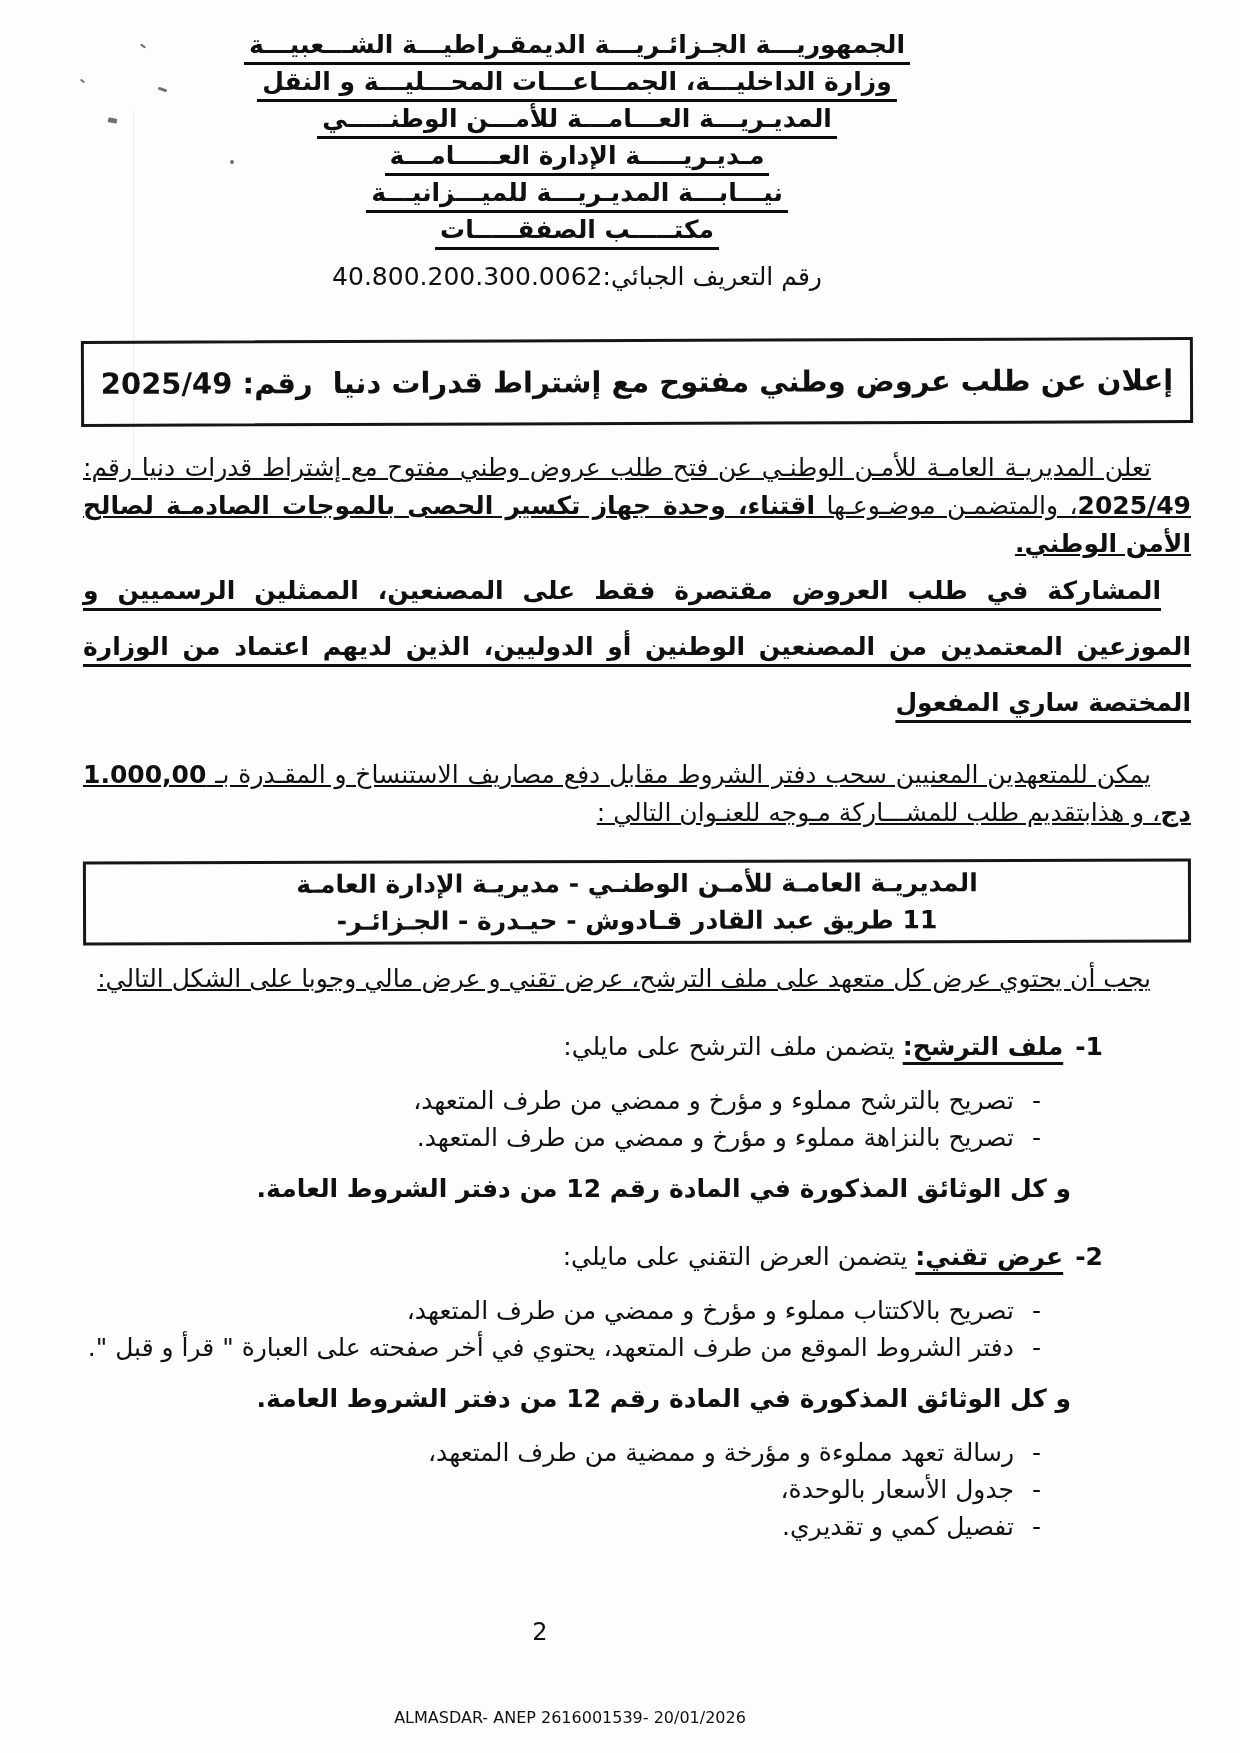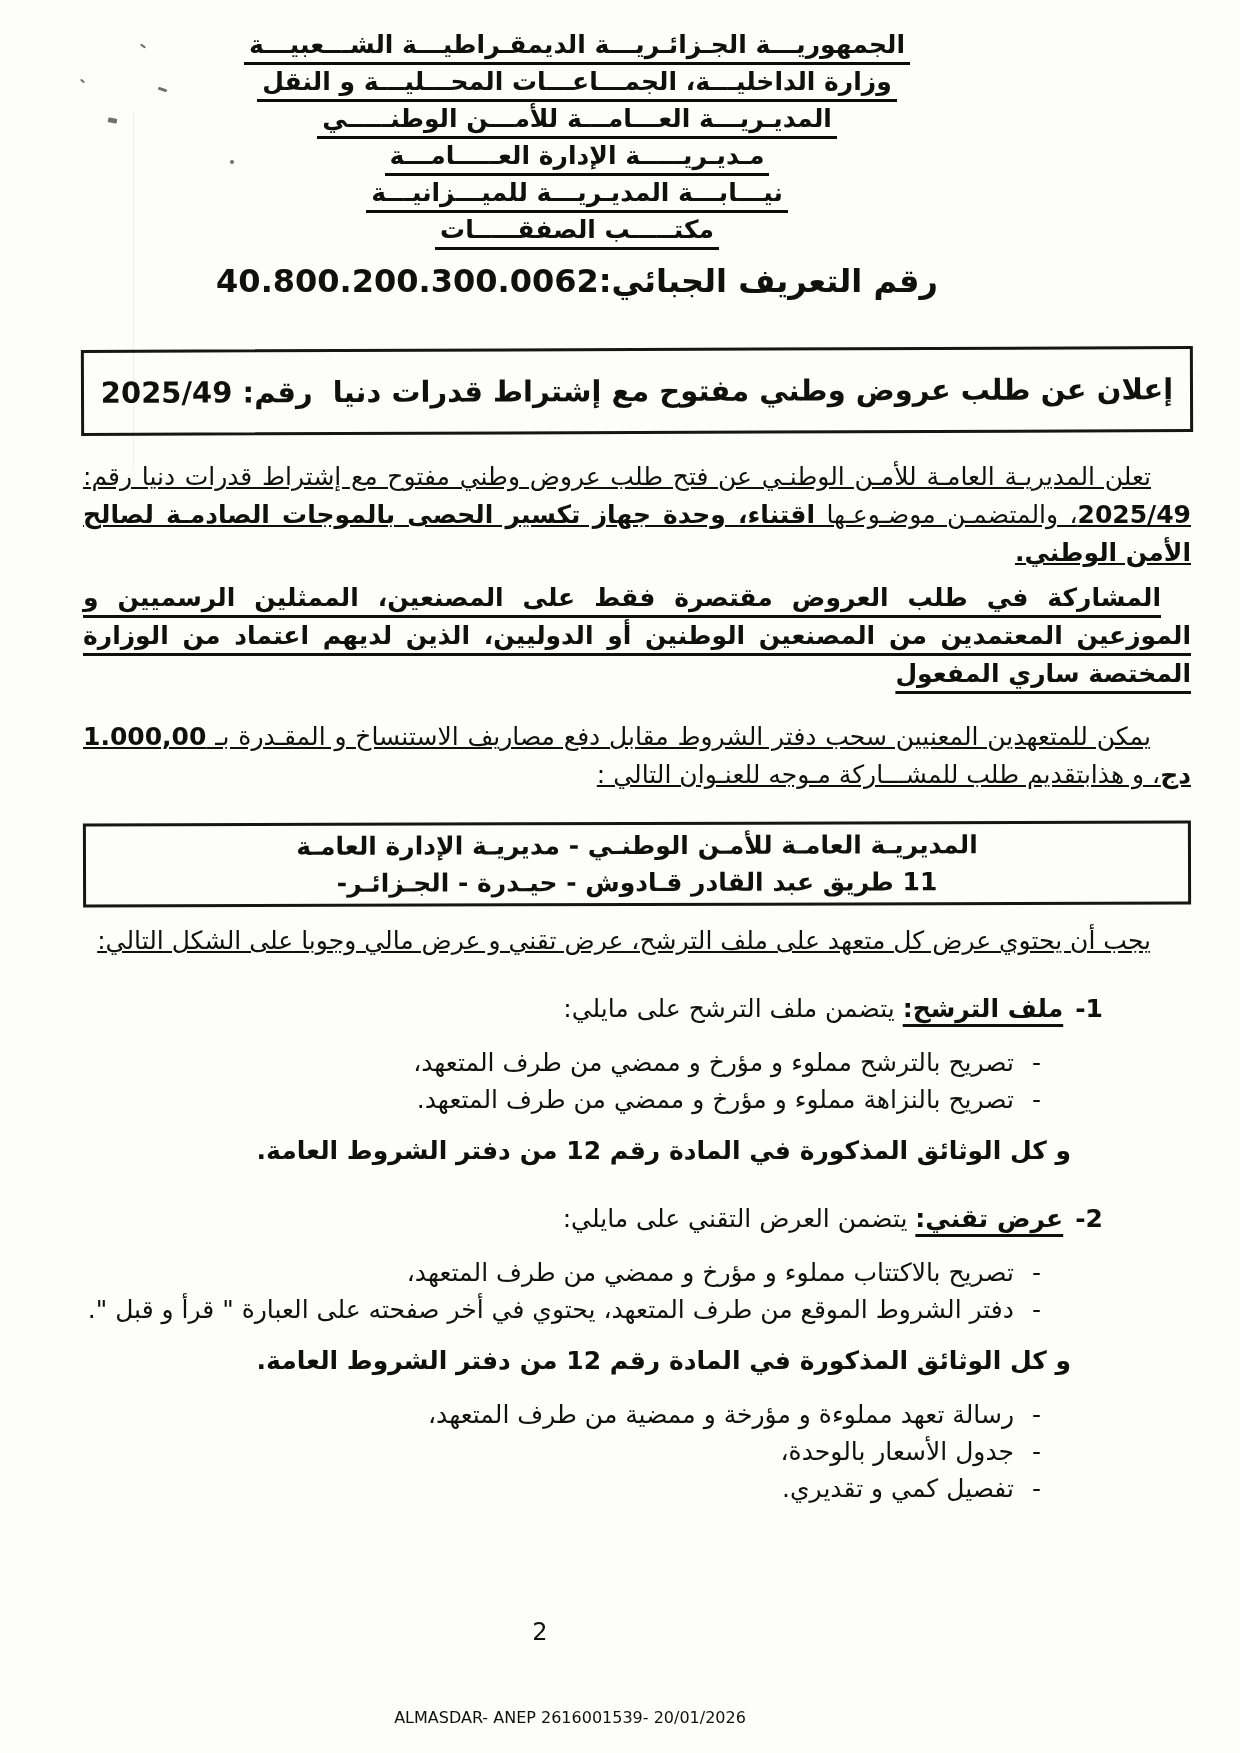--- a/index.html
+++ b/index.html
@@ -8,34 +8,34 @@
     background:#fdfdfc;color:#101010;overflow:hidden;
     font-family:"DejaVu Sans",sans-serif;direction:rtl;padding-left:17px;
   }
   
   .doc-header{width:1000px;margin-right:180px;padding-top:30px;text-align:center;}
   .h-line{height:37px;}
   .h-line span{
     display:inline-block;font-weight:bold;font-size:25px;line-height:30px;
     border-bottom:3px solid #0c0c0c;padding:0 5px 2px;
   }
-  .tax-line{margin-top:10px;font-weight:bold;font-size:32px;}
+  .tax-line{margin-top:10px;font-weight:normal;font-size:25px;}
   
   .title-box{
     margin:48px 64px 0;height:80px;border:3px solid #161616;
     display:flex;align-items:center;justify-content:center;
     font-weight:bold;font-size:29px;transform:rotate(-0.2deg);
   }
   
   .content{margin:0 66px;font-size:25px;}
   .p{margin:0;text-align:justify;line-height:38px;}
   .ind{text-indent:40px;text-decoration:underline;}
   .p-intro{margin-top:24px;}
   .p-part{
-    margin-top:7px;font-weight:bold;line-height:38px;text-indent:30px;
+    font-weight:bold;line-height:56px;text-indent:30px;
     text-decoration:underline;text-decoration-thickness:2.5px;text-underline-offset:9px;
   }
   .p-withdraw{margin-top:25px;}
   .address-box{
     margin-top:28px;border:3px solid #161616;height:78px;
     display:flex;flex-direction:column;align-items:center;justify-content:center;
     font-weight:bold;font-size:25px;line-height:37px;transform:rotate(-0.15deg);
   }
   .p-offer{margin-top:16px;}
   .sec-head{margin-top:30px;padding-right:88px;font-size:25px;line-height:38px;}

